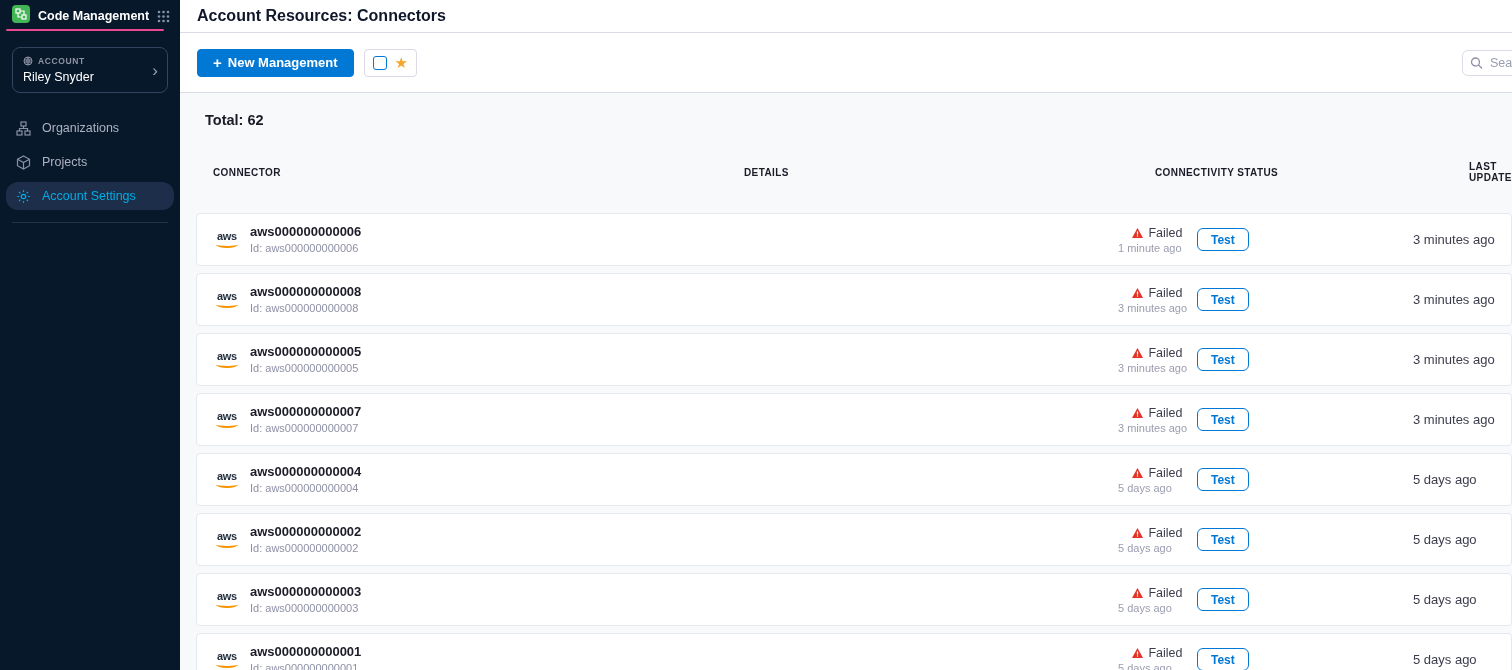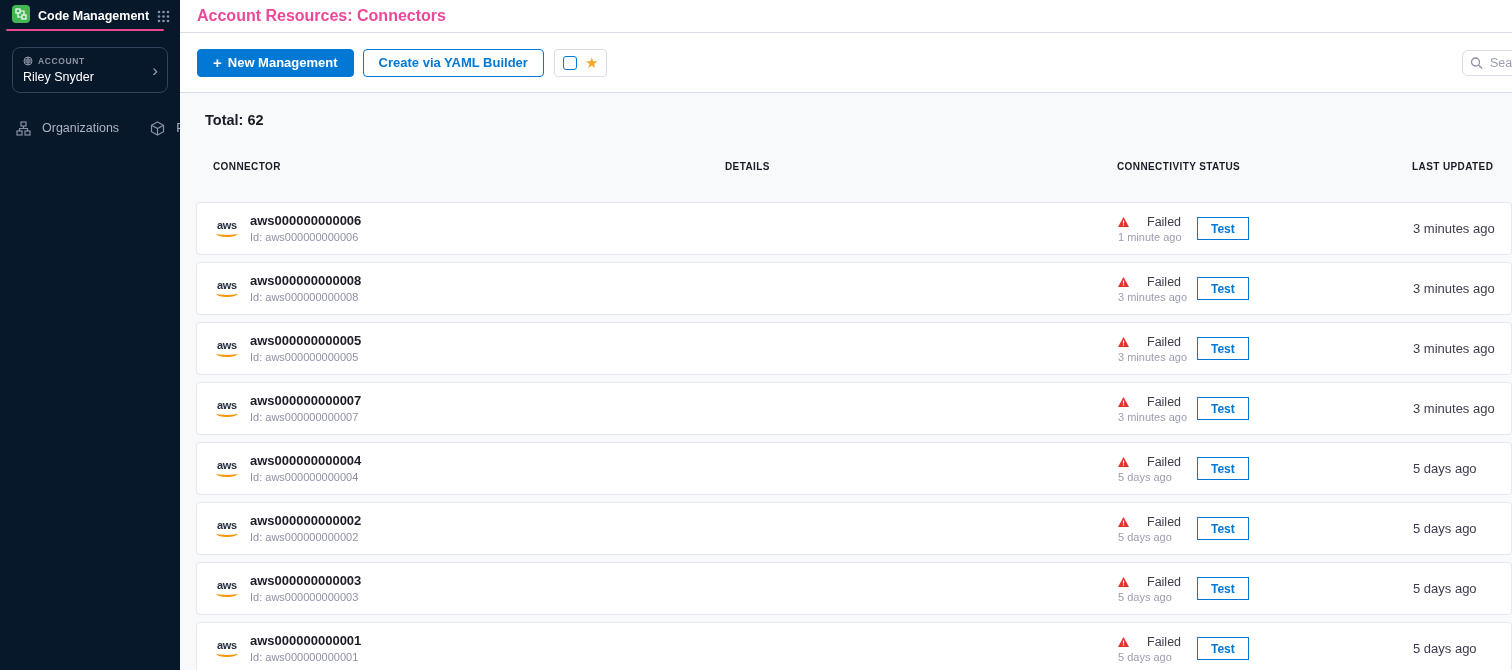--- a/index.html
+++ b/index.html
@@ -14,67 +14,67 @@
   .logo-box { width: 18px; height: 18px; background: #42b554; border-radius: 4px; display: flex; align-items: center; justify-content: center; flex-shrink: 0; }
   .app-title { color: #fff; font-weight: bold; font-size: 12.5px; flex: 1; white-space: nowrap; }
   .grid-icon { color: #8a90a5; display: flex; }
   .accent-line { height: 2px; background: #e9478f; margin: 2px 16px 0 6px; border-radius: 1px; }
 
   .account-box { position: relative; margin: 16px 12px 0 12px; border: 1px solid #32445e; border-radius: 8px; padding: 8px 22px 8px 10px; cursor: pointer; }
   .account-label-line { display: flex; align-items: center; gap: 5px; color: #8f93a6; font-size: 8.5px; font-weight: bold; letter-spacing: 0.6px; }
   .account-name { color: #fff; font-size: 12.5px; margin-top: 4px; }
   .account-chevron { position: absolute; right: 9px; top: 50%; transform: translateY(-50%); color: #9aa0b4; font-size: 17px; line-height: 1; }
 
-  .nav { margin-top: 18px; display: flex; flex-direction: row; }
+  .nav { margin-top: 18px; display: flex; flex-direction: column; }
   .nav-item { display: flex; align-items: center; gap: 11px; height: 28px; margin: 3px 6px; padding: 0 9px; border-radius: 4px; color: #aeb2c2; font-size: 12.5px; cursor: pointer; }
   .nav-item .nav-icon { display: flex; width: 16px; justify-content: center; color: #8a90a5; }
   .nav-item.active { background: #1c2e49; color: #00ade4; border-radius: 12px; }
   .nav-item.active .nav-icon { color: #00ade4; }
   .nav-divider { border-top: 1px solid #223349; margin: 9px 12px 0 12px; }
 
   
   .main { flex: 1; min-width: 0; display: flex; flex-direction: column; background: #fff; }
   .page-header { height: 33px; flex-shrink: 0; border-bottom: 1px solid #d9dbe7; display: flex; align-items: center; padding-left: 17px; background: #fff; }
-  .page-title { font-size: 16px; font-weight: bold; color: #ec4899; }
+  .page-title { font-size: 16px; font-weight: bold; color: #0f172a; }
 
   .toolbar { height: 60px; flex-shrink: 0; border-bottom: 1px solid #d9dbe7; display: flex; align-items: center; padding-left: 17px; background: #fff; }
   .btn { height: 28px; border-radius: 4px; font-size: 13px; font-weight: bold; display: inline-flex; align-items: center; cursor: pointer; font-family: "Liberation Sans", sans-serif; }
   .btn-primary { background: #0278d5; border: 1px solid #0278d5; color: #fff; padding: 0 15px; gap: 6px; }
   .btn-primary .plus { font-size: 15px; font-weight: bold; line-height: 1; }
   .btn-outline { background: #fff; border: 1px solid #0278d5; color: #0278d5; padding: 0 15px; margin-left: 9px; }
   .fav-group { display: inline-flex; align-items: center; gap: 8px; height: 28px; border: 1px solid #d9dbe7; border-radius: 4px; padding: 0 8px; margin-left: 10px; background: #fff; }
   .checkbox { width: 14px; height: 14px; border: 1.5px solid #0278d5; border-radius: 3px; background: #fff; cursor: pointer; }
   .star { color: #f3a72e; font-size: 15px; line-height: 1; cursor: pointer; }
 
   .search-wrap { margin-left: auto; margin-right: -80px; position: relative; width: 130px; }
   .search-wrap .search-icon { position: absolute; left: 8px; top: 50%; transform: translateY(-50%); color: #8e90a5; display: flex; }
   .search-input { width: 100%; height: 26px; border: 1px solid #d9dbe7; border-radius: 6px; padding: 0 8px 0 27px; font-size: 12.5px; color: #3c3d4c; outline: none; font-family: "Liberation Sans", sans-serif; }
   .search-input::placeholder { color: #9b9db0; }
 
   .content { flex: 1; background: #f8f9fb; overflow: hidden; }
   .total { margin: 19px 0 0 25px; font-size: 14.5px; font-weight: bold; color: #1c1c28; }
 
   .tbl-grid { display: grid; grid-template-columns: 512px 392px 295px 1fr; align-items: center; }
-  .table-head { margin: 33px 0 8px 16px; width: calc(100% - 16px); padding-left: 17px; }
+  .table-head { margin: 33px 0 8px 16px; width: calc(100% - 16px); padding-left: 17px; gap: 19px; }
   .th { font-size: 10px; font-weight: bold; color: #1c1c28; letter-spacing: 0.4px; }
 
   .row-list { margin-top: 30px; }
   .row-card { background: #fff; border: 1px solid #e6e8f0; border-radius: 4px; height: 53px; margin: 0 0 7px 16px; width: calc(100% - 16px); padding-left: 17px; cursor: pointer; }
   .cell-connector { display: flex; align-items: center; gap: 10px; min-width: 0; }
   .aws-logo { display: flex; flex-direction: column; align-items: center; width: 26px; flex-shrink: 0; }
   .aws-word { font-size: 11px; font-weight: bold; color: #252f3e; letter-spacing: -0.3px; line-height: 1; }
   .aws-swoosh { width: 22px; height: 7px; border-bottom: 2px solid #f79400; border-radius: 50%; margin-top: -1px; }
   .conn-name { font-size: 13px; font-weight: bold; color: #1c1c28; line-height: 1.15; }
   .conn-id { font-size: 11px; color: #8e90a5; margin-top: 2px; line-height: 1.15; }
   .cell-status { display: flex; align-items: center; }
   .status-block { width: 79px; flex-shrink: 0; }
-  .status-line { display: flex; align-items: center; gap: 18px; font-size: 12.5px; color: #3c3d4c; }
+  .status-line { display: flex; align-items: center; gap: 5px; font-size: 12.5px; color: #3c3d4c; justify-content: center; }
   .warn-icon { display: flex; flex-shrink: 0; }
   .status-time { font-size: 11px; color: #9b9db0; margin-top: 2px; }
-  .test-btn { height: 23px; padding: 0 13px; border: 1.5px solid #0278d5; border-radius: 0; background: transparent; color: #0278d5; font-size: 12px; font-weight: bold; cursor: pointer; font-family: "Liberation Sans", sans-serif; }
+  .test-btn { height: 23px; padding: 0 13px; border: 1.5px solid #0278d5; border-radius: 6px; background: transparent; color: #0278d5; font-size: 12px; font-weight: bold; cursor: pointer; font-family: "Liberation Sans", sans-serif; }
   .cell-updated { font-size: 13px; color: #3c3d4c; }
 </style>
 </head>
 <body>
 
 <div class="app">
 
   <aside class="sidebar">
     <div class="sidebar-header">
       <div class="logo-box">
@@ -152,21 +152,20 @@
   <main class="main">
     <div class="page-header">
       <h1 class="page-title">Account Resources: Connectors</h1>
     </div>
 
     <div class="toolbar">
       <button class="btn btn-primary">
         <span class="plus">+</span>
         <span>New Management</span>
       </button>
-      <button class="btn btn-outline">Create via YAML Builder</button>
       <div class="fav-group">
         <div class="checkbox"></div>
         <span class="star">★</span>
       </div>
       <div class="search-wrap">
         <span class="search-icon">
           <svg width="13" height="13" viewBox="0 0 13 13" fill="none" stroke="currentColor" stroke-width="1.3">
             <circle cx="5.5" cy="5.5" r="4"></circle>
               <path d="M8.5 8.5 L12 12"></path>
           </svg>

